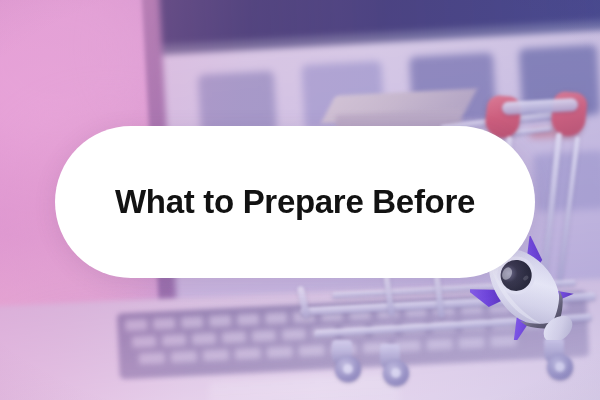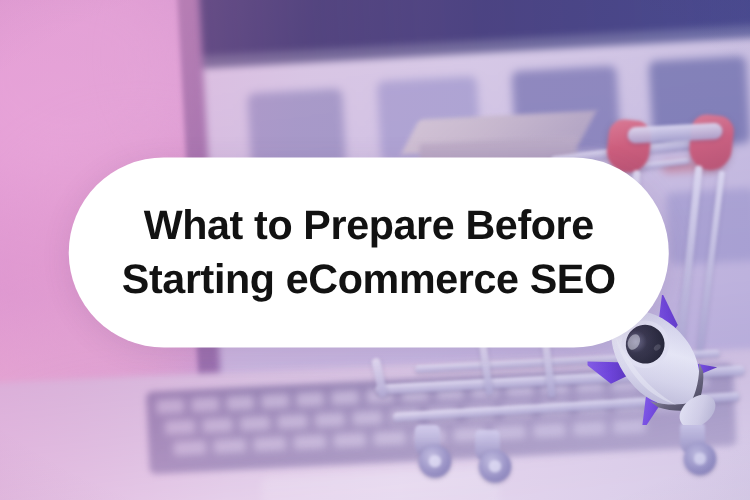--- a/index.html
+++ b/index.html
@@ -431,16 +431,15 @@
         </g>
       </svg>
     </div>
 
     <div class="photo-tint"></div>
     <div class="photo-vignette"></div>
   </div>
 
   <div class="title-card">
     <div class="title-line">What to Prepare Before</div>
-    <div class="title-line">Starting eCommerce SEO</div>
   </div>
 
 </div>
 
 </body></html>

